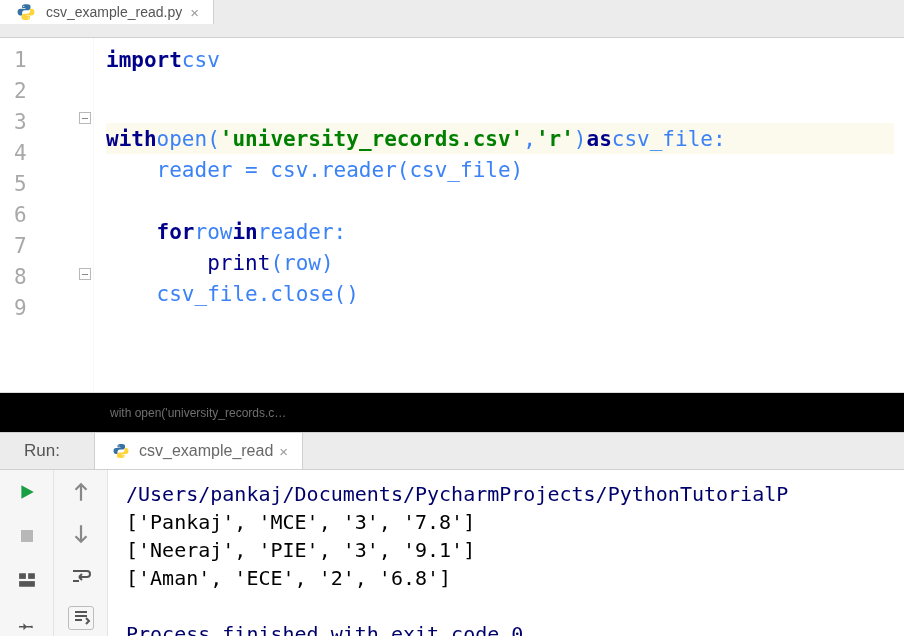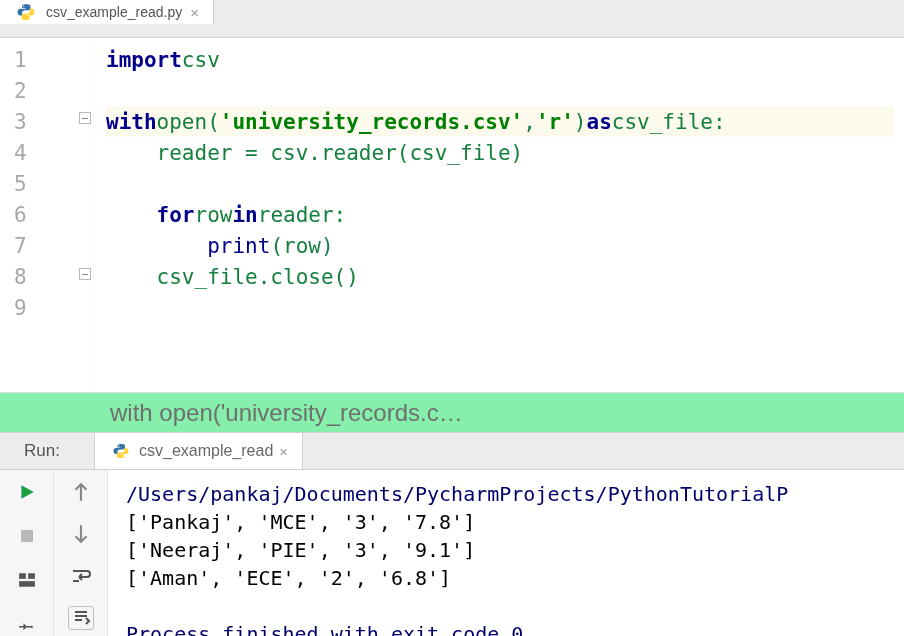--- a/index.html
+++ b/index.html
@@ -75,34 +75,34 @@
   font-family: Menlo, Consolas, monospace;
   font-size: 21px;
   white-space: nowrap;
   overflow: hidden;
 }
 .codeline {
   height: 31px;
   display: flex;
   align-items: center;
 }
-.hl { background: #fcfaed; }
+.hl { background: #fcfaed; margin-top: 17px; }
 .kw { color: #00008b; font-weight: 700; }
 .builtin { color: #00008b; }
 .str { color: #008000; font-weight: 700; }
-.plain { color: #15803d; }
+.plain { color: #3b82f6; }
 
 .breadcrumb-bar {
   height: 40px;
-  background: #86efac;
+  background: #000000;
   border-top: 1px solid #dcdcdc;
   display: flex;
   align-items: center;
   padding-left: 110px;
-  font-size: 24px;
+  font-size: 12px;
   color: #707070;
 }
 
 .runbar {
   height: 38px;
   background: #ececec;
   border-top: 1px solid #d0d0d0;
   border-bottom: 1px solid #d0d0d0;
   display: flex;
   align-items: stretch;

